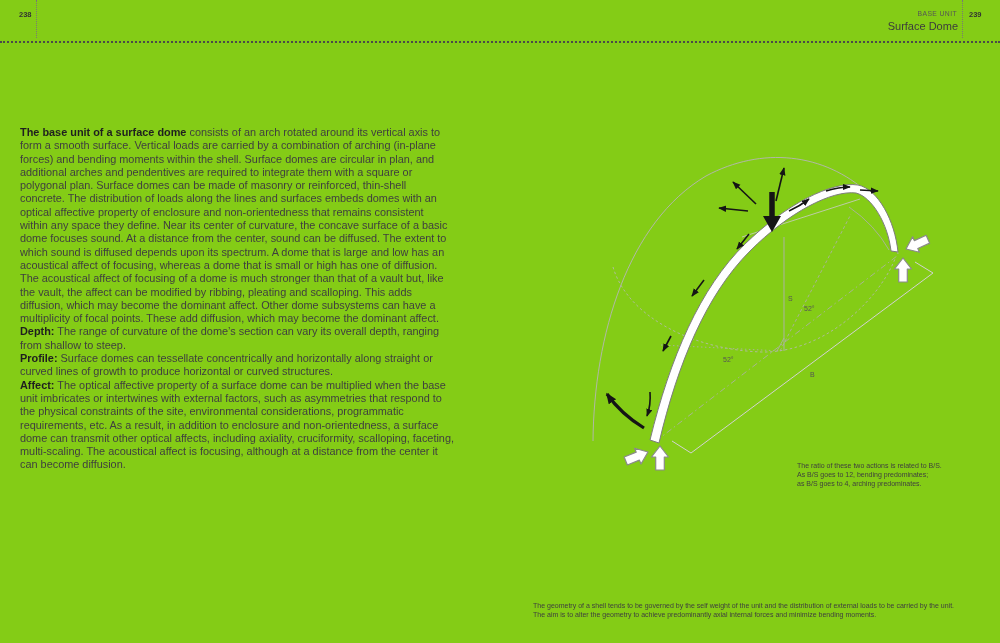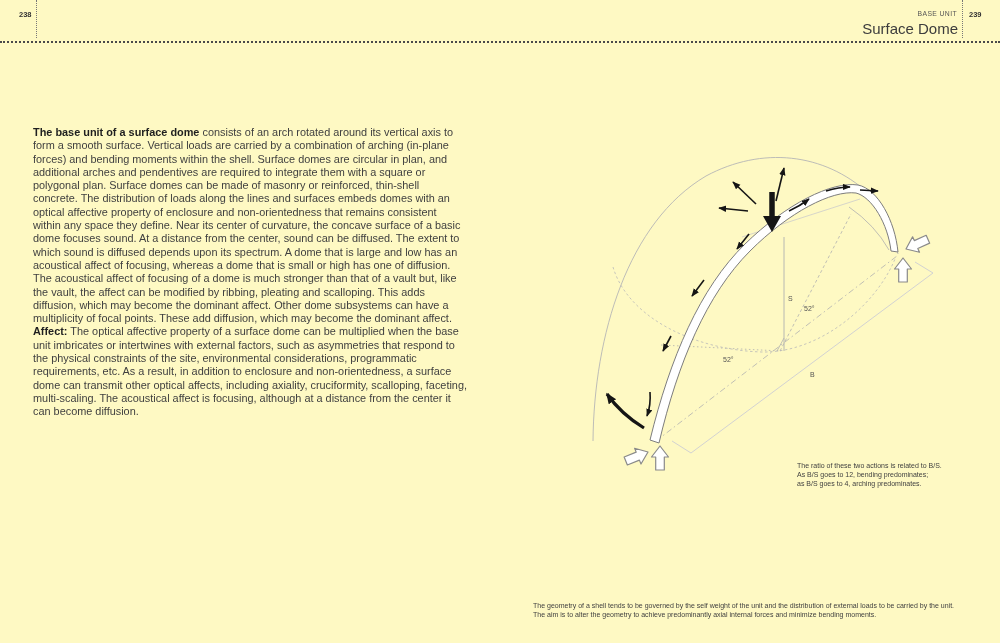--- a/index.html
+++ b/index.html
@@ -1,31 +1,31 @@
 <!DOCTYPE html>
 <html><head>
 <meta charset="utf-8">
 <style>
   html,body{margin:0;padding:0;background:#e8e8e8;}
   .page{
-    position:relative;width:1000px;height:643px;background:#fef9c3;
+    position:relative;width:1000px;height:643px;background:#84cc16;
     font-family:"Liberation Sans","DejaVu Sans",sans-serif;color:#3d3d3d;
     overflow:hidden;margin:0 auto;
   }
   .pagenum{position:absolute;top:10px;font-size:7.5px;font-weight:bold;color:#333;}
   .pagenum-left{left:19px;}
   .pagenum-right{left:969px;text-align:right;}
   .section-label{position:absolute;top:10px;right:43px;font-size:6.8px;letter-spacing:.4px;color:#555;}
-  .spread-title{position:absolute;top:20px;right:42px;font-size:15px;color:#3c3c3c;}
+  .spread-title{position:absolute;top:20px;right:42px;font-size:11px;color:#3c3c3c;}
   .vrule{position:absolute;top:0;height:38px;width:0;border-left:1px dotted #777;}
   .vrule-left{left:36px;}
   .vrule-right{left:962px;}
   .hrule{position:absolute;top:41px;left:0;width:1000px;height:0;border-top:2px dotted #4a4a4a;}
   .body-text{
-    position:absolute;left:33px;top:126px;width:434px;
+    position:absolute;left:20px;top:126px;width:434px;
     font-size:10.9px;line-height:13.3px;color:#3f3f3f;
   }
   .body-text p{margin:0;}
   .body-text .lead{margin-bottom:0;}
   .body-text .flex-intro{margin-top:13px;}
   .body-text b{color:#1f1f1f;}
   .diagram-svg{position:absolute;left:0;top:0;width:1000px;height:643px;}
   .caption{position:absolute;font-size:7px;line-height:9.2px;color:#3f3f3f;}
   .caption-diagram{left:797px;top:461px;width:175px;}
   .caption-footer{left:533px;top:601px;width:440px;}
@@ -38,20 +38,22 @@
   <div class="pagenum pagenum-left">238</div>
   <div class="section-label">BASE UNIT</div>
   <div class="pagenum pagenum-right">239</div>
   <div class="spread-title">Surface Dome</div>
   <div class="vrule vrule-left"></div>
   <div class="vrule vrule-right"></div>
   <div class="hrule"></div>
 
   <div class="body-text">
     <p class="lead"><b>The base unit of a surface dome</b><span> consists of an arch rotated around its vertical axis to form a smooth surface. Vertical loads are carried by a combination of arching (in-plane forces) and bending moments within the shell. Surface domes are circular in plan, and additional arches and pendentives are required to integrate them with a square or polygonal plan. Surface domes can be made of masonry or reinforced, thin-shell concrete. The distribution of loads along the lines and surfaces embeds domes with an optical affective property of enclosure and non-orientedness that remains consistent within any space they define. Near its center of curvature, the concave surface of a basic dome focuses sound. At a distance from the center, sound can be diffused. The extent to which sound is diffused depends upon its spectrum. A dome that is large and low has an acoustical affect of focusing, whereas a dome that is small or high has one of diffusion. The acoustical affect of focusing of a dome is much stronger than that of a vault but, like the vault, the affect can be modified by ribbing, pleating and scalloping. This adds diffusion, which may become the dominant affect. Other dome subsystems can have a multiplicity of focal points. These add diffusion, which may become the dominant affect.</span></p>
+    <p><b>Depth:</b><span> The range of curvature of the dome’s section can vary its overall depth, ranging from shallow to steep.</span></p>
+    <p><b>Profile:</b><span> Surface domes can tessellate concentrically and horizontally along straight or curved lines of growth to produce horizontal or curved structures.</span></p>
     <p><b>Affect:</b><span> The optical affective property of a surface dome can be multiplied when the base unit imbricates or intertwines with external factors, such as asymmetries that respond to the physical constraints of the site, environmental considerations, programmatic requirements, etc. As a result, in addition to enclosure and non-orientedness, a surface dome can transmit other optical affects, including axiality, cruciformity, scalloping, faceting, multi-scaling. The acoustical affect is focusing, although at a distance from the center it can become diffusion.</span></p>
   </div>
 
   <svg class="diagram-svg" viewBox="0 0 1000 643" xmlns="http://www.w3.org/2000/svg">
     <defs>
       <marker id="ah" markerUnits="userSpaceOnUse" markerWidth="9" markerHeight="9" refX="7.2" refY="3.2" orient="auto">
         <path d="M0 0 L8 3.2 L0 6.4 Z" fill="#151515"></path>
       </marker>
       <marker id="ahB" markerUnits="userSpaceOnUse" markerWidth="13" markerHeight="13" refX="9.5" refY="4.5" orient="auto">
         <path d="M0 0 L11 4.5 L0 9 Z" fill="#151515"></path>

